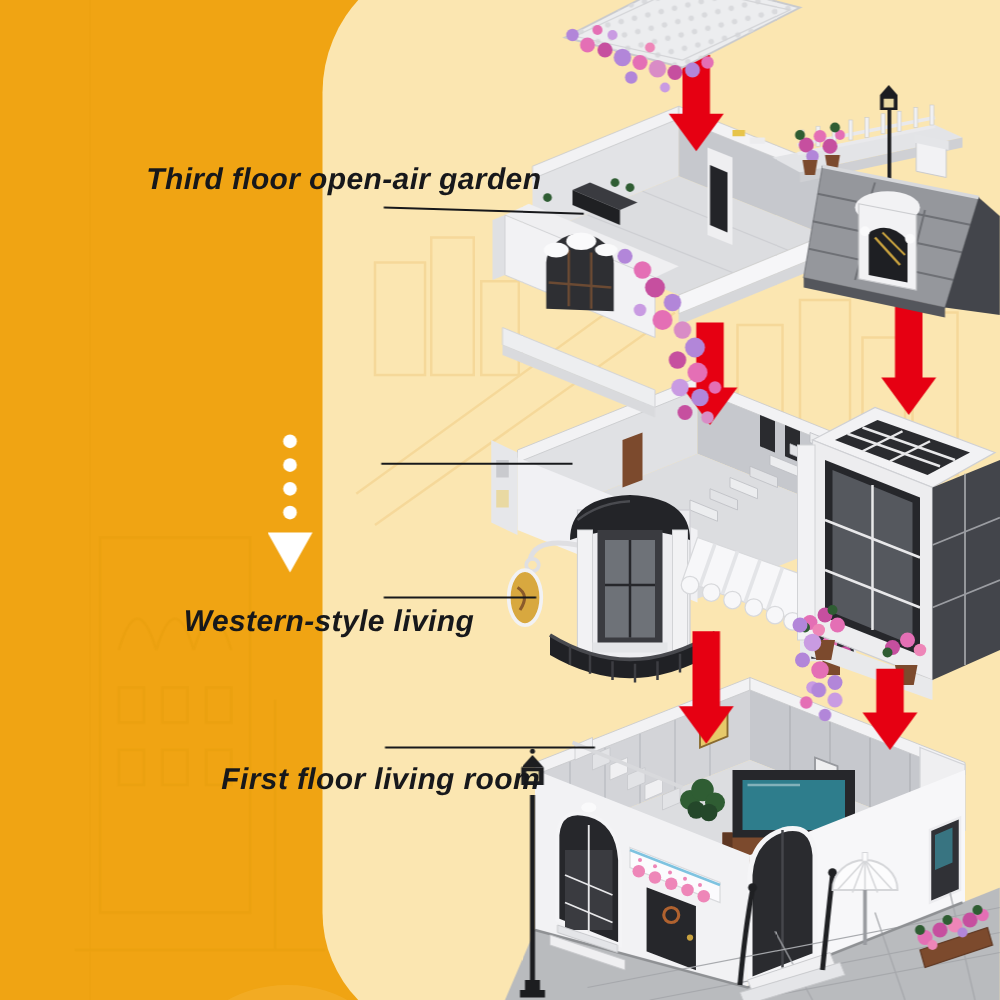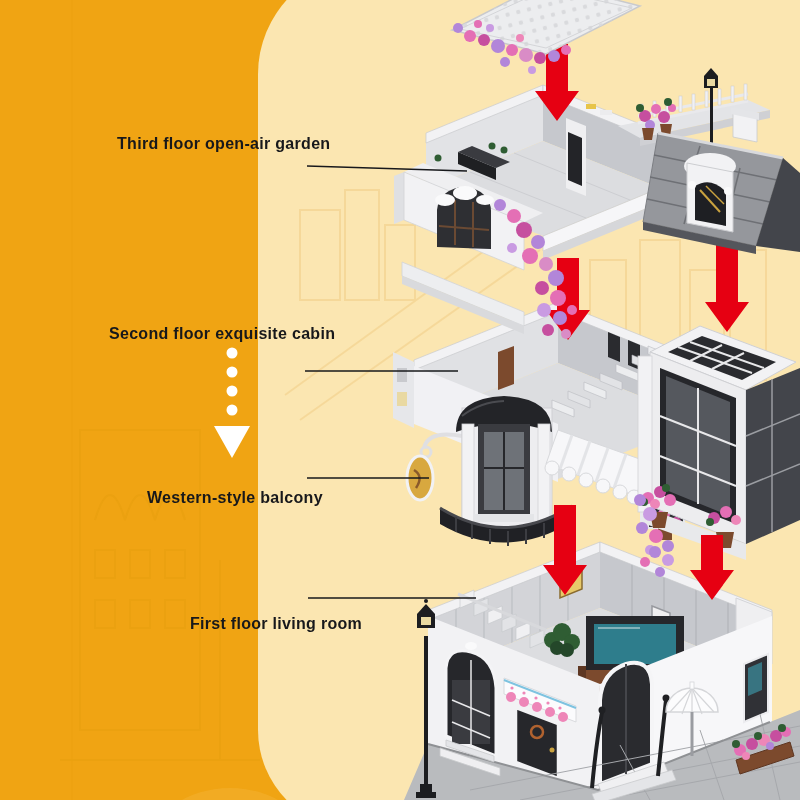--- a/index.html
+++ b/index.html
@@ -13,24 +13,24 @@
     background:var(--panel-cream,#FBE6B1);
     border-radius:110px 0 0 100px;
   }
   .orange-bottom-arc{
     position:absolute;left:150px;top:788px;width:160px;height:60px;
     background:#F5BA43;opacity:.35;border-radius:50% 50% 0 0 / 100% 100% 0 0;
   }
   .scene{position:absolute;left:0;top:0;width:800px;height:800px;}
   .label{
     position:absolute;color:var(--label-text,#17181B);
-    font-weight:bold;font-size:16px;line-height:28px;
+    font-style:italic;font-weight:bold;font-size:24px;line-height:28px;
     letter-spacing:.3px;white-space:nowrap;
   }
-  .label-right{white-space:normal;text-align:center;line-height:32px;}
+  .label-right{white-space:normal;text-align:right;line-height:32px;}
   .wm{opacity:.45}
   .wm-o{opacity:.3}
 </style>
 </head>
 <body>
 
 <div class="stage">
 
   <div class="cream-panel"></div>
   <div class="orange-bottom-arc"></div>
@@ -527,19 +527,18 @@
     <g fill="var(--marker-white,#FFFFFF)">
       <circle cx="232" cy="353" r="5.5"></circle>
         <circle cx="232" cy="372" r="5.5"></circle>
       <circle cx="232" cy="391" r="5.5"></circle>
         <circle cx="232" cy="410" r="5.5"></circle>
       <polygon points="214,426 250,426 232,458"></polygon>
     </g>
   </svg>
 
   <div class="label" style="left:117px;top:130px;">Third floor open-air garden</div>
-  <div class="label" style="left:109px;top:320px;">Second floor exquisite cabin</div>
-  <div class="label" style="left:147px;top:484px;">Western-style balcony</div>
+  <div class="label" style="left:147px;top:484px;">Western-style living</div>
   <div class="label label-right" style="left:120px;top:608px;width:312px;">
     <span>First floor living room</span><br>
   </div>
 
 </div>
 
 </body></html>

